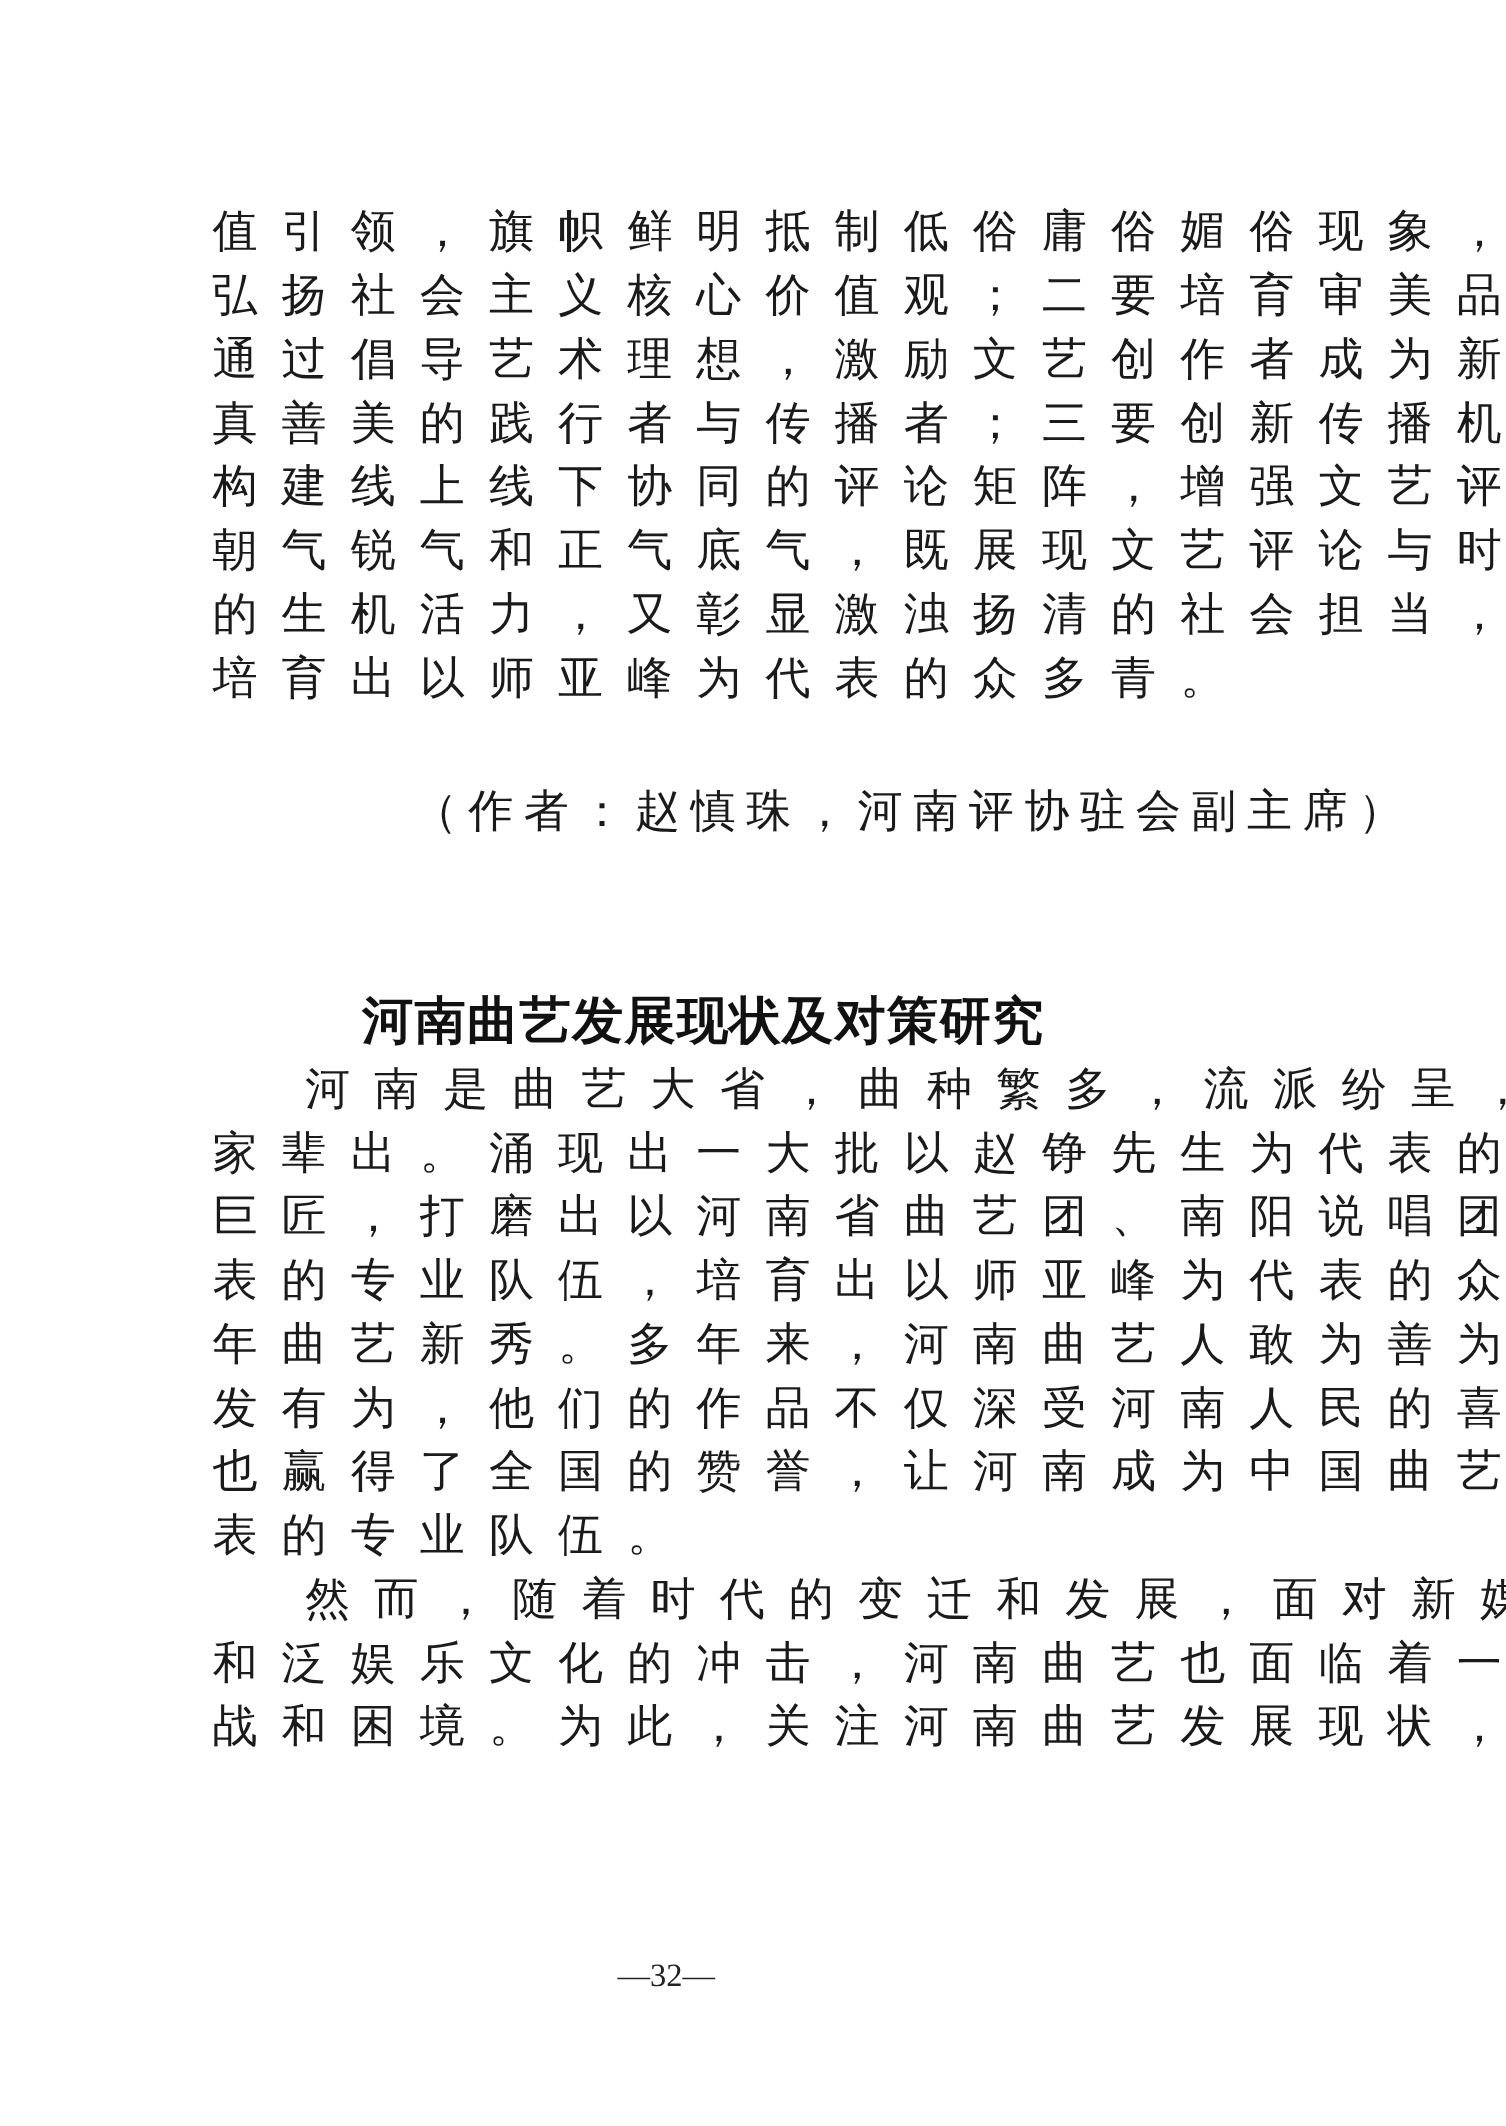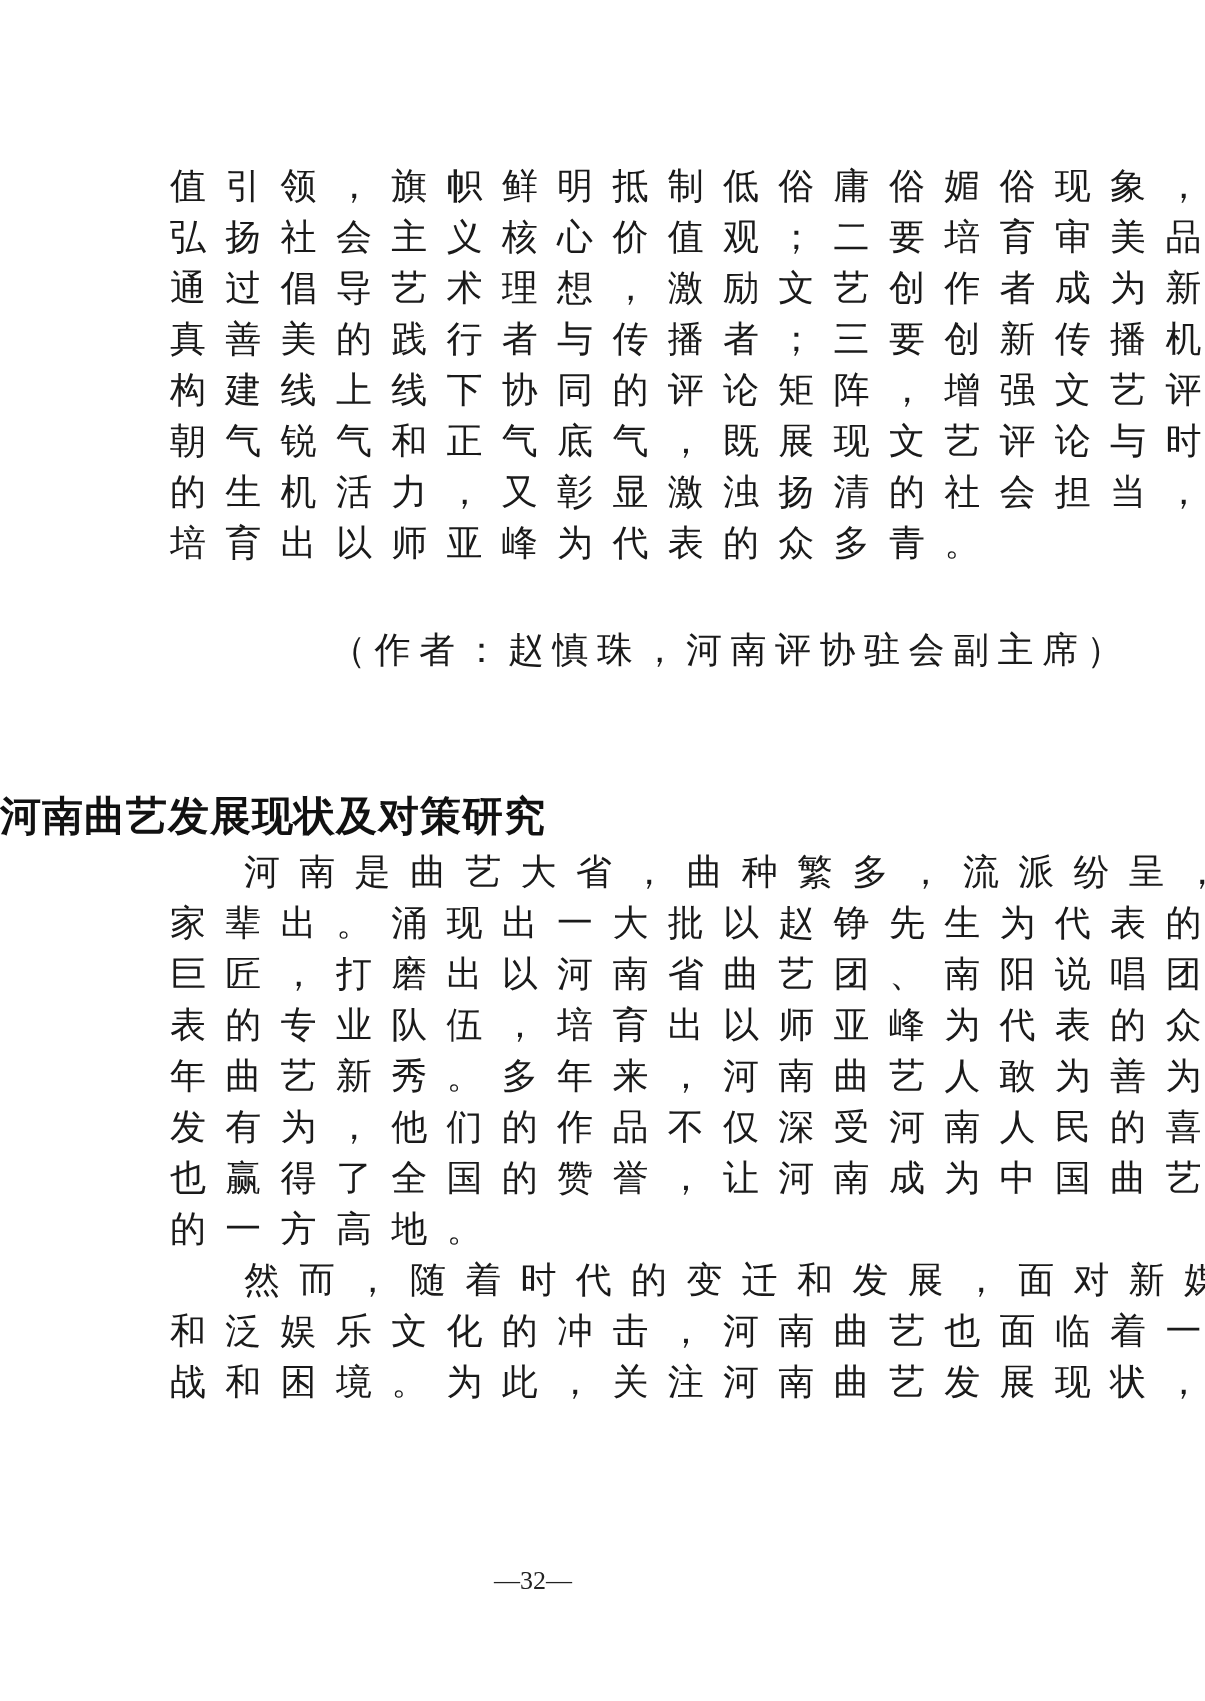--- a/index.html
+++ b/index.html
@@ -43,20 +43,21 @@
       line-height: 52px;
       letter-spacing: 8.5px;
       white-space: nowrap;
       text-align: right;
     }
     .title {
       position: absolute;
       left: 0;
       width: 1205px;
       top: 788px;
+      text-align: center;
       font-family: "DejaVu Sans", "Liberation Sans", sans-serif;
       font-weight: 700;
       font-size: 41px;
       line-height: 56px;
       letter-spacing: 1px;
       color: #111;
       padding-right: 80px;
       box-sizing: border-box;
     }
     .page-number {
@@ -94,21 +95,21 @@
   <h1 class="title" style="margin:0">河南曲艺发展现状及对策研究</h1>
 
   <div>
     <div class="line indent" style="top:846px">河南是曲艺大省，曲种繁多，流派纷呈，名</div>
     <div class="line" style="top:897px">家辈出。涌现出一大批以赵铮先生为代表的曲艺</div>
     <div class="line" style="top:948px">巨匠，打磨出以河南省曲艺团、南阳说唱团为代</div>
     <div class="line" style="top:999px">表的专业队伍，培育出以师亚峰为代表的众多青</div>
     <div class="line" style="top:1050px">年曲艺新秀。多年来，河南曲艺人敢为善为，奋</div>
     <div class="line" style="top:1101px">发有为，他们的作品不仅深受河南人民的喜爱，</div>
     <div class="line" style="top:1152px">也赢得了全国的赞誉，让河南成为中国曲艺发展</div>
-    <div class="line" style="top:1203px">的一方高地。</div>
+    <div class="line" style="top:1203px">表的专业队伍。</div>
   </div>
 
   <div>
     <div class="line indent" style="top:1254px">然而，随着时代的变迁和发展，面对新媒体</div>
     <div class="line" style="top:1305px">和泛娱乐文化的冲击，河南曲艺也面临着一些挑</div>
     <div class="line" style="top:1356px">战和困境。为此，关注河南曲艺发展现状，就成</div>
   </div>
 
   <div class="page-number">—32—</div>
 </div>

